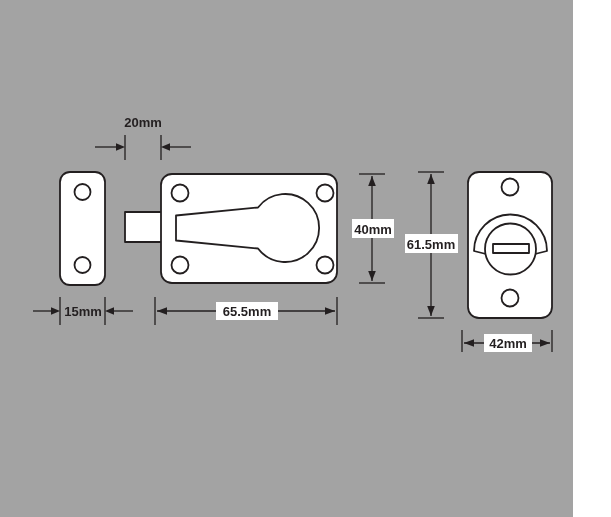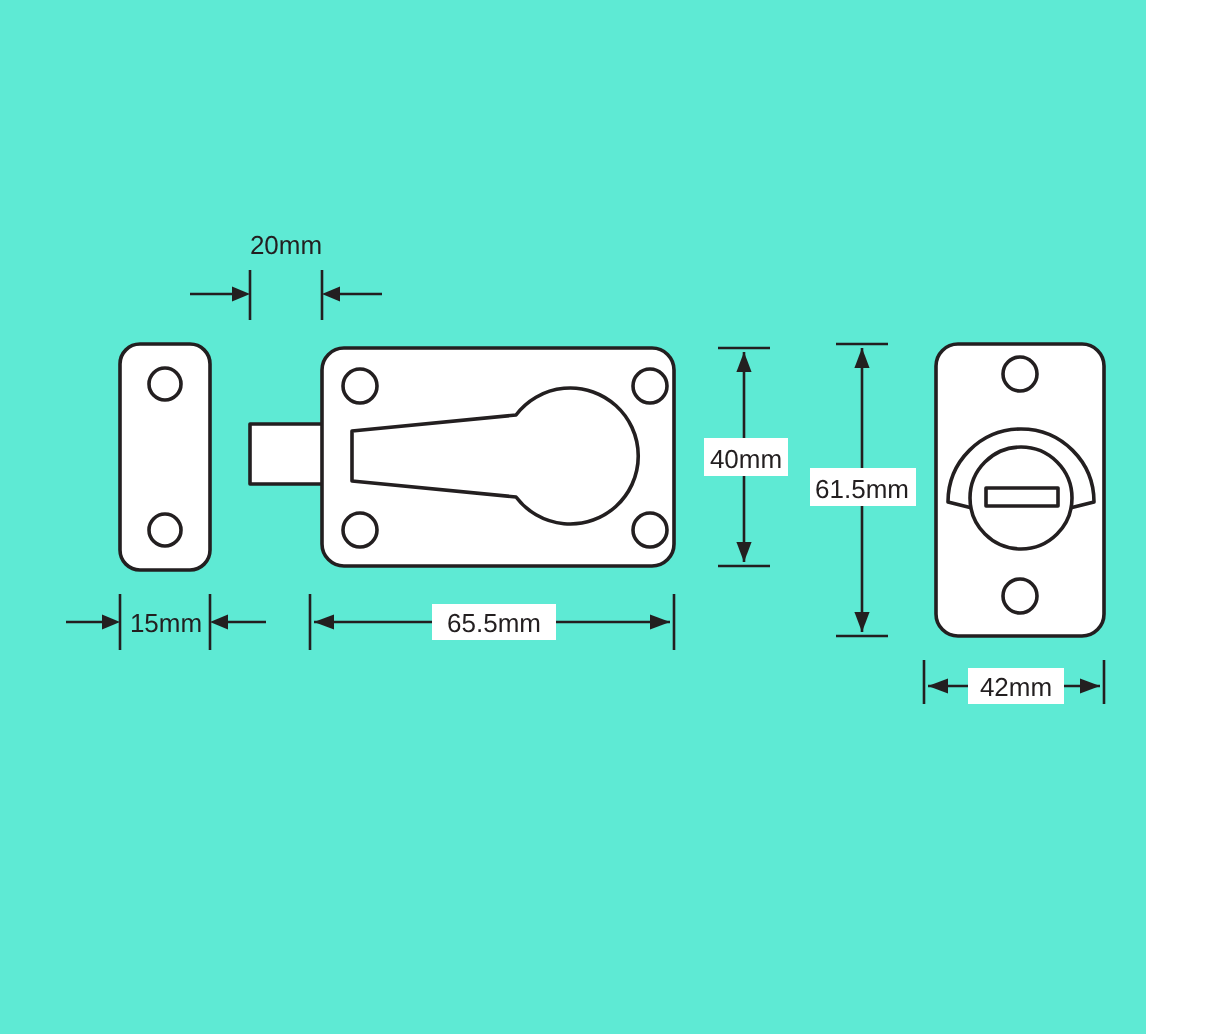--- a/index.html
+++ b/index.html
@@ -10,21 +10,22 @@
   body {
     width: 611px;
     height: 517px;
     font-family: "Liberation Sans", sans-serif;
     overflow: hidden;
   }
   #drawing-root {
     position: relative;
     width: 573px;
     height: 517px;
-    background: #5eead4;
+    background: #a3a3a3;
+    font-weight: bold;
   }
   svg#technical-drawing {
     display: block;
     width: 611px;
     height: 517px;
   }
   .part-outline {
     fill: #ffffff;
     stroke: #231f20;
     stroke-width: 1.8;

